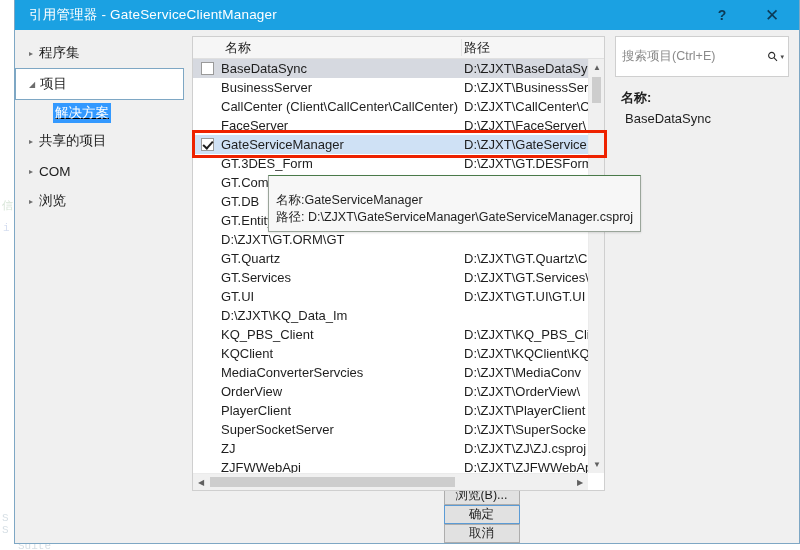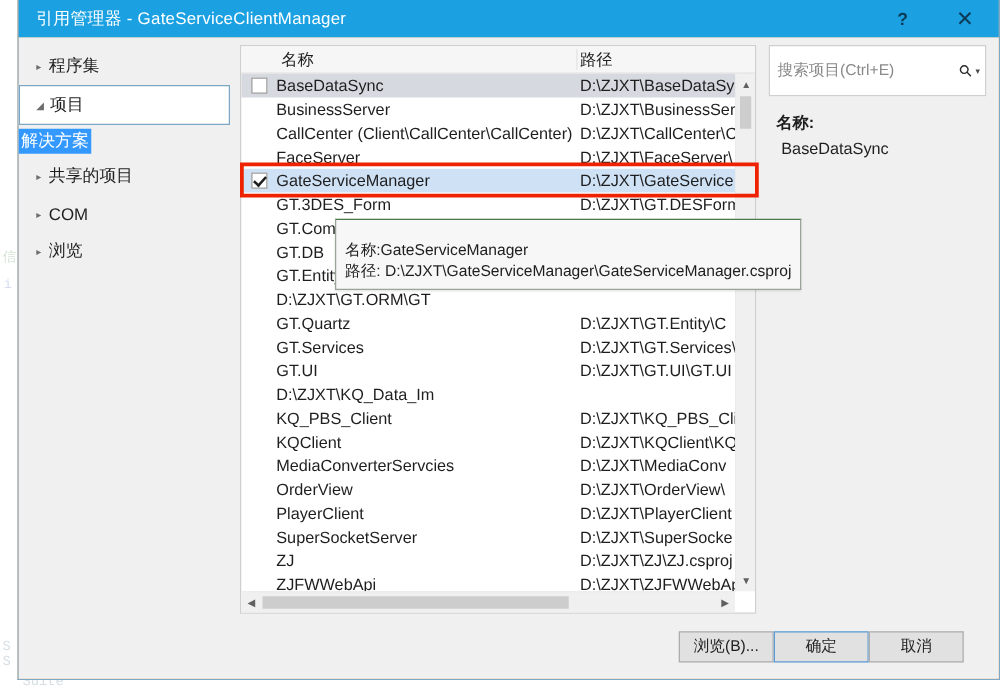--- a/index.html
+++ b/index.html
@@ -25,21 +25,21 @@
     opacity: 0.85;
   }
   .bg-code.green { color: #cfe0cf; }
   .bg-code.blue  { color: #cfd9ee; }
 
   
   #dialog {
     position: absolute;
     left: 14px; top: 0;
     width: 786px; height: 544px;
-    background: #fdba74;
+    background: #0f172a;
     border: 1px solid #7ea7c4;
     border-top: none;
     display: flex; flex-direction: column;
   }
 
   
   #titlebar {
     height: 30px; min-height: 30px;
     background: #1ba1e2;
     display: flex; align-items: center;
@@ -90,21 +90,23 @@
   .nav-item.selected {
     background: #ffffff;
     border: 1px solid #7ea7c4;
     height: 32px;
     margin-left: 0;
     margin-right: 6px;
   }
   .nav-child {
     height: 26px;
     display: flex; align-items: center;
+    padding-left: 38px;
     font-size: 13.5px;
+    text-decoration: underline;
   }
   .nav-child .hl {
     background: #3399ff; color: #ffffff;
     padding: 1px 2px;
   }
 
   
   #content {
     flex: 1;
     display: flex; flex-direction: column;
@@ -262,20 +264,21 @@
   }
   #detail-label { font-weight: bold; color: #1e1e1e; }
   #detail-value { margin-top: 4px; padding-left: 4px; color: #1e1e1e; }
 
   
   #footer {
     height: 52px; min-height: 52px;
     display: flex; align-items: center; justify-content: flex-end;
     padding-right: 18px;
     gap: 0;
+    flex-direction: column;
   }
   .btn {
     width: 76px; height: 25px;
     background: #e1e1e1;
     border: 1px solid #adadad;
     font-size: 12.5px;
     color: #1e1e1e;
     display: flex; align-items: center; justify-content: center;
   }
   .btn.default {
@@ -390,21 +393,21 @@
                 <div class="rname">GT.Entity</div>
                 <div class="rpath">D:\ZJXT\GT.Entity\GT</div>
               </div>
               <div class="row">
                 <div class="cb-holder"></div>
                 <div class="rpath">D:\ZJXT\GT.ORM\GT</div>
               </div>
               <div class="row">
                 <div class="cb-holder"></div>
                 <div class="rname">GT.Quartz</div>
-                <div class="rpath">D:\ZJXT\GT.Entity\C</div>
+                <div class="rpath">D:\ZJXT\GT.Quartz\C</div>
               </div>
               <div class="row">
                 <div class="cb-holder"></div>
                 <div class="rname">GT.Services</div>
                 <div class="rpath">D:\ZJXT\GT.Services\</div>
               </div>
               <div class="row">
                 <div class="cb-holder"></div>
                 <div class="rname">GT.UI</div>
                 <div class="rpath">D:\ZJXT\GT.UI\GT.UI</div>

